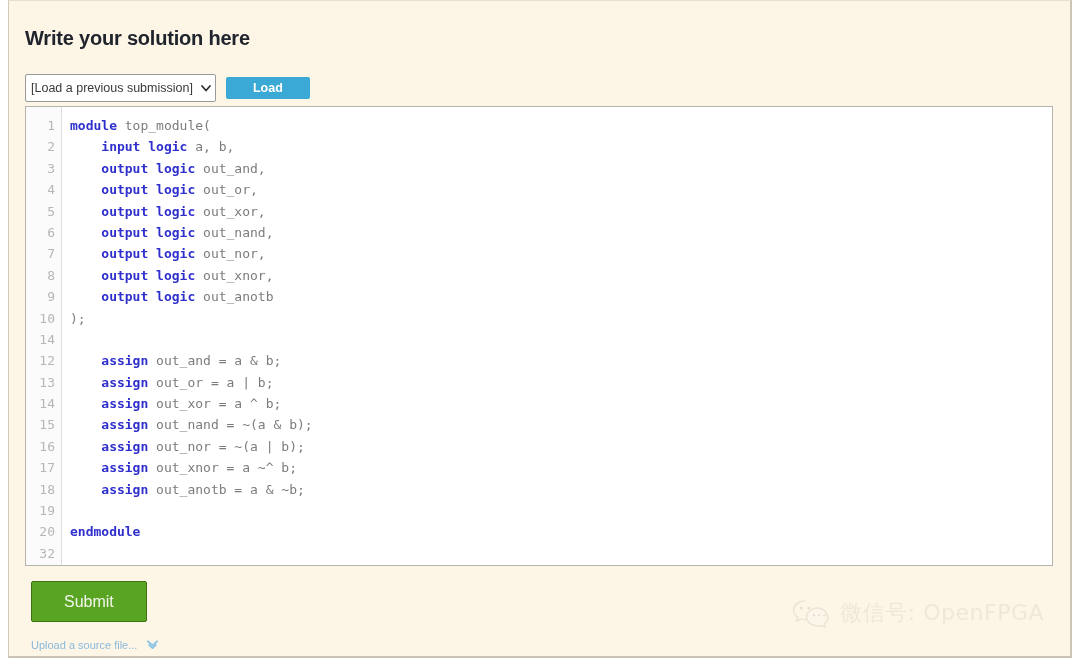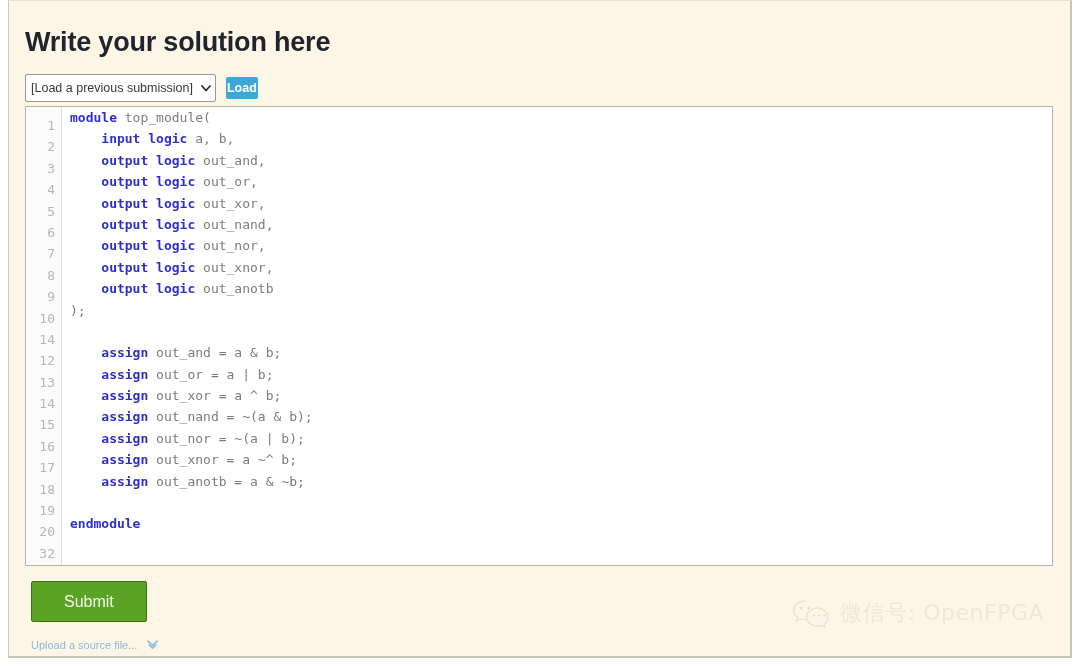--- a/index.html
+++ b/index.html
@@ -27,21 +27,21 @@
     border-bottom: 2px solid #c9c4b6;
     border-top: 1px solid #e6e0d2;
     box-sizing: border-box;
   }
 
   
   .page-title {
     position: absolute;
     left: 16px;
     top: 26px;
-    font-size: 27px;
+    font-size: 20px;
     font-weight: bold;
     color: #20242c;
     letter-spacing: -0.2px;
     white-space: nowrap;
     text-align: right;
   }
 
   
   .load-row {
     position: absolute;
@@ -79,21 +79,21 @@
 
   .load-btn {
     margin-left: 10px;
     height: 22px;
     background: #3aa9d6;
     color: #ffffff;
     font-size: 12.5px;
     font-weight: bold;
     border: none;
     border-radius: 2px;
-    padding: 0 1px;
+    padding: 0 27px;
     line-height: 22px;
     cursor: pointer;
     font-family: "Liberation Sans", sans-serif;
   }
 
   
   .editor {
     position: absolute;
     left: 16px;
     top: 105px;
@@ -120,21 +120,21 @@
     box-sizing: border-box;
     text-align: right;
   }
   .gutter .ln {
     color: #b6b6b6;
     padding-right: 6px;
     height: 21.4px;
   }
   .code-area {
     flex: 1 1 auto;
-    padding-top: 0;
+    padding-top: 8px;
     padding-left: 8px;
     box-sizing: border-box;
     white-space: pre;
     color: #7c7c7c;
   }
   .code-area .ln {
     height: 21.4px;
   }
   .kw {
     color: #2f2fcd;

